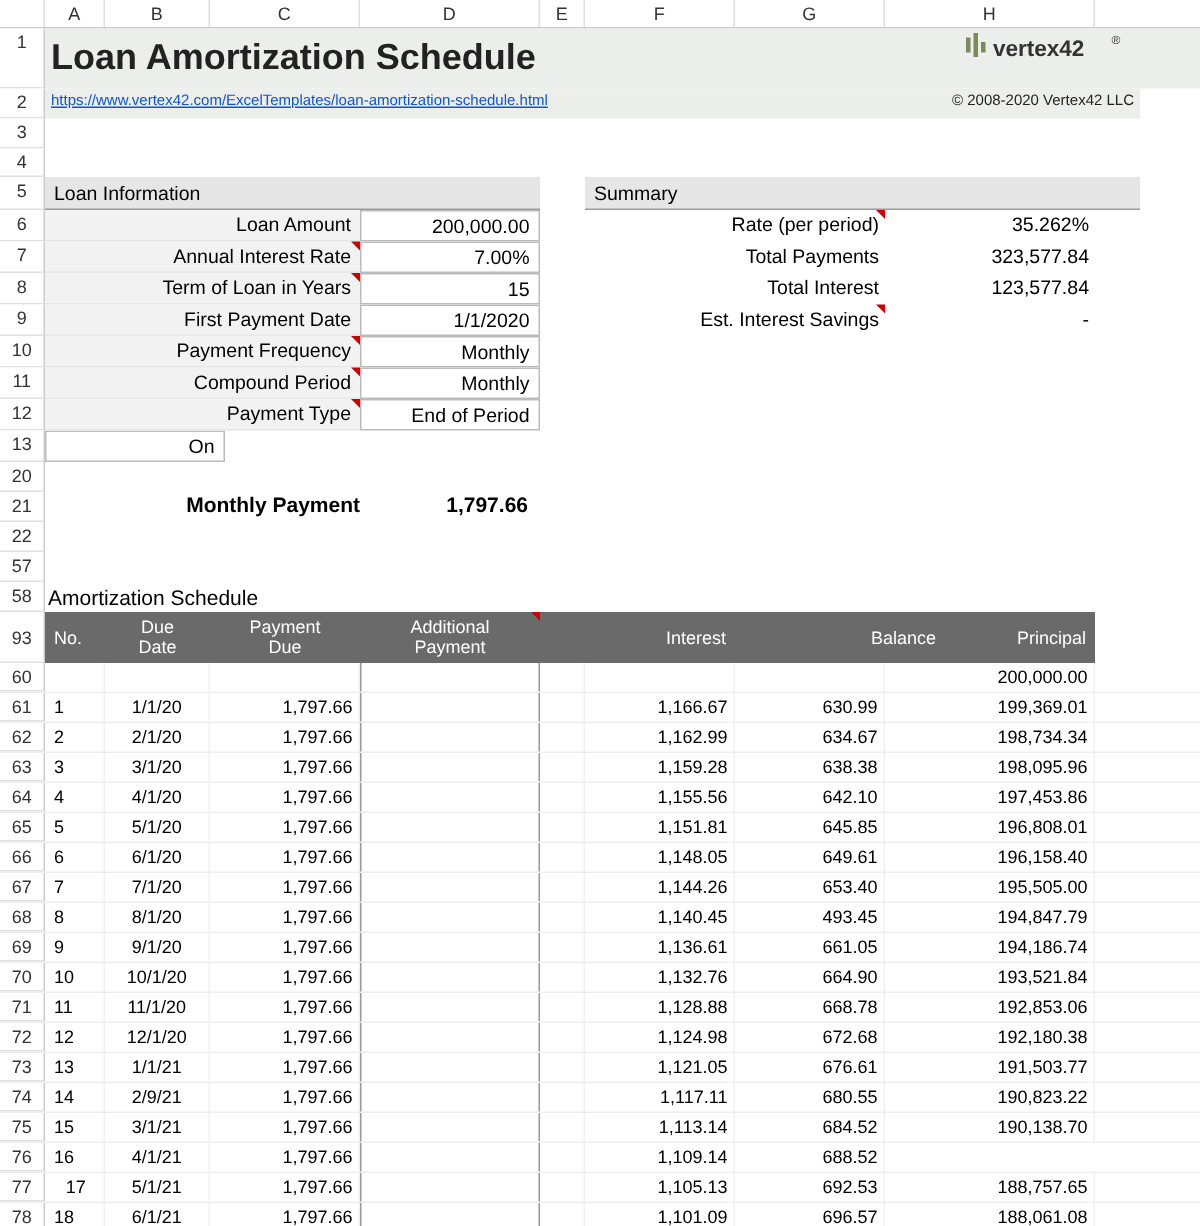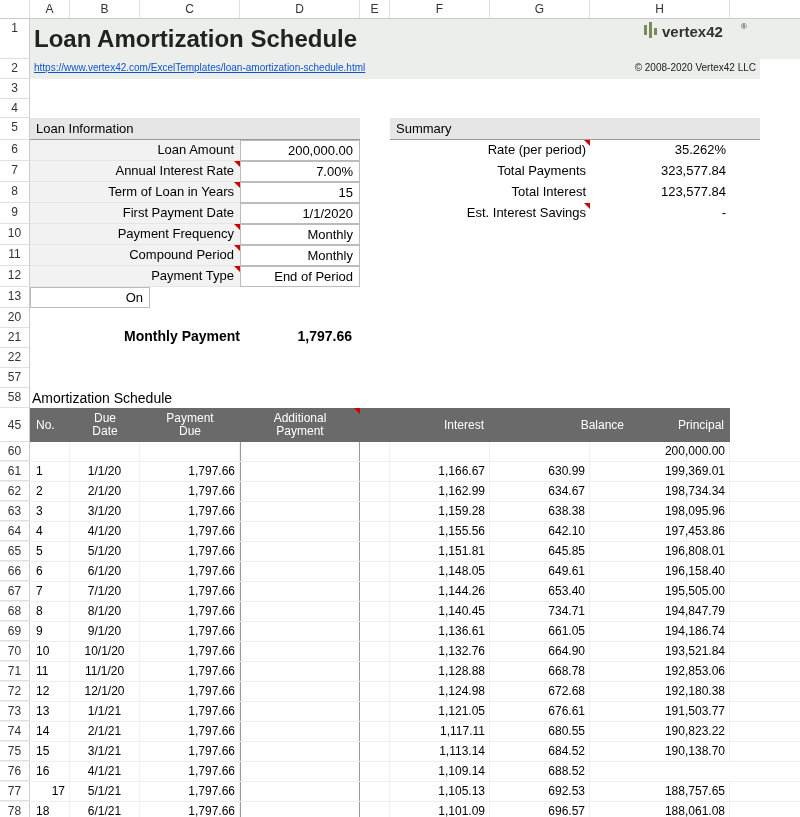--- a/index.html
+++ b/index.html
@@ -270,21 +270,21 @@
         <div class="rn">57</div>
         <div style="width:730px"></div>
       </div>
 
     <div class="row">
       <div class="rn">58</div>
       <div class="sched-title" style="width:730px">Amortization Schedule</div>
     </div>
 
     <div class="row" style="align-items:stretch">
-      <div class="rn" style="padding-top:10px">45</div>
+      <div class="rn" style="padding-top:10px">93</div>
       <div class="sched-head l" style="width:40px; padding-top:10px">No.</div>
       <div class="sched-head" style="width:70px">
         <div class="sub">Due</div>
           <div class="sub">Date</div>
       </div>
       <div class="sched-head" style="width:100px">
         <div class="sub">Payment</div>
           <div class="sub">Due</div>
       </div>
       <div class="sched-head" style="width:120px; position:relative">
@@ -389,21 +389,21 @@
           <div class="cell num" style="width:140px">195,505.00</div>
         </div>
         <div class="row data-row">
           <div class="rn">68</div>
           <div class="cell" style="width:40px;text-align:left;padding-left:6px">8</div>
           <div class="cell ctr" style="width:70px">8/1/20</div>
           <div class="cell num" style="width:100px">1,797.66</div>
           <div class="cell extra-box" style="width:120px"></div>
           <div class="cell" style="width:30px"></div>
           <div class="cell num" style="width:100px">1,140.45</div>
-          <div class="cell num" style="width:100px">734.71</div>
+          <div class="cell num" style="width:100px">493.45</div>
           <div class="cell num" style="width:140px">194,847.79</div>
         </div>
         <div class="row data-row">
           <div class="rn">69</div>
           <div class="cell" style="width:40px;text-align:left;padding-left:6px">9</div>
           <div class="cell ctr" style="width:70px">9/1/20</div>
           <div class="cell num" style="width:100px">1,797.66</div>
           <div class="cell extra-box" style="width:120px"></div>
           <div class="cell" style="width:30px"></div>
           <div class="cell num" style="width:100px">1,136.61</div>
@@ -450,21 +450,21 @@
           <div class="cell num" style="width:100px">1,797.66</div>
           <div class="cell extra-box" style="width:120px"></div>
           <div class="cell" style="width:30px"></div>
           <div class="cell num" style="width:100px">1,121.05</div>
           <div class="cell num" style="width:100px">676.61</div>
           <div class="cell num" style="width:140px">191,503.77</div>
         </div>
         <div class="row data-row">
           <div class="rn">74</div>
           <div class="cell" style="width:40px;text-align:left;padding-left:6px">14</div>
-          <div class="cell ctr" style="width:70px">2/1/21</div>
+          <div class="cell ctr" style="width:70px">2/9/21</div>
           <div class="cell num" style="width:100px">1,797.66</div>
           <div class="cell extra-box" style="width:120px"></div>
           <div class="cell" style="width:30px"></div>
           <div class="cell num" style="width:100px">1,117.11</div>
           <div class="cell num" style="width:100px">680.55</div>
           <div class="cell num" style="width:140px">190,823.22</div>
         </div>
         <div class="row data-row">
           <div class="rn">75</div>
           <div class="cell" style="width:40px;text-align:left;padding-left:6px">15</div>
@@ -481,21 +481,21 @@
           <div class="cell" style="width:40px;text-align:left;padding-left:6px">16</div>
           <div class="cell ctr" style="width:70px">4/1/21</div>
           <div class="cell num" style="width:100px">1,797.66</div>
           <div class="cell extra-box" style="width:120px"></div>
           <div class="cell" style="width:30px"></div>
           <div class="cell num" style="width:100px">1,109.14</div>
           <div class="cell num" style="width:100px">688.52</div>
         </div>
         <div class="row data-row">
           <div class="rn">77</div>
-          <div class="cell" style="width:40px;text-align:right;padding-left:6px">17</div>
+          <div class="cell" style="width:40px;text-align:center;padding-left:6px">17</div>
           <div class="cell ctr" style="width:70px">5/1/21</div>
           <div class="cell num" style="width:100px">1,797.66</div>
           <div class="cell extra-box" style="width:120px"></div>
           <div class="cell" style="width:30px"></div>
           <div class="cell num" style="width:100px">1,105.13</div>
           <div class="cell num" style="width:100px">692.53</div>
           <div class="cell num" style="width:140px">188,757.65</div>
         </div>
         <div class="row data-row">
           <div class="rn">78</div>

